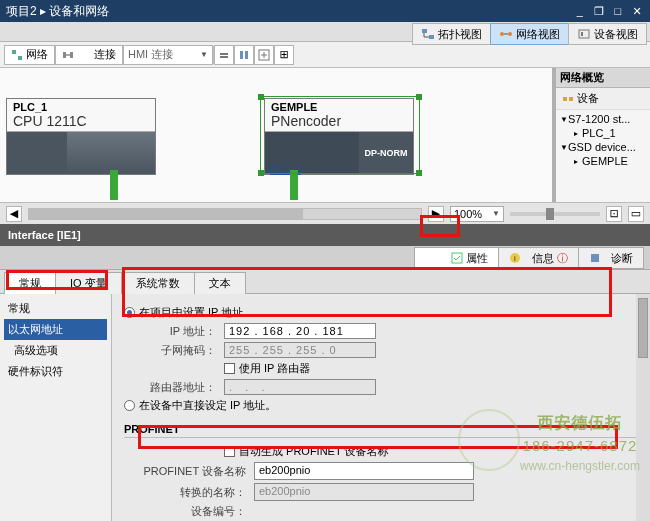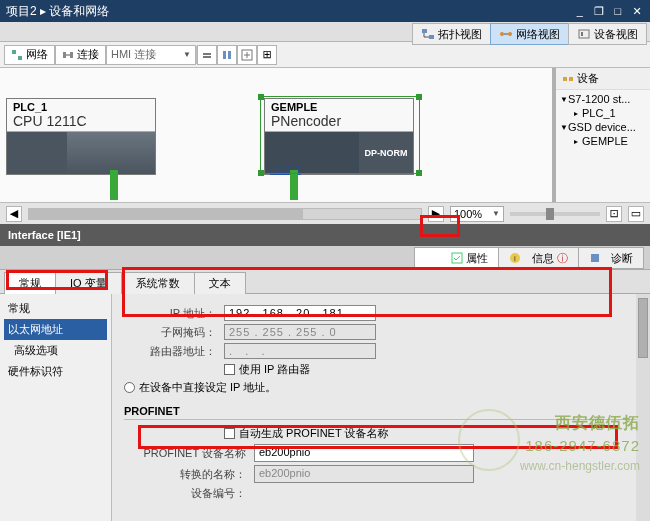--- a/index.html
+++ b/index.html
@@ -84,21 +84,21 @@
   .row .lbl { width: 100px; text-align: right; padding-right: 8px; color: #444; }
   .ipseg { display: inline-block; background: #fff; border: 1px solid #888; width: 152px; text-align: left; padding: 1px 4px; letter-spacing: 1px; }
   .ipseg.dis { background: #e4e4e4; color: #888; }
   .txtfield { width: 220px; background: #fff; border: 1px solid #888; padding: 1px 4px; height: 18px; }
   .txtfield.dis { background: #e4e4e4; color: #888; }
   .sectionhdr { font-weight: bold; border-bottom: 1px solid #bbb; margin-top: 10px; margin-bottom: 6px; padding-bottom: 2px; }
   .scrollv { position: absolute; right: 0; top: 0; bottom: 0; width: 14px; background: #dcdcdc; }
   .scrollv .th { position: absolute; left: 2px; right: 2px; top: 4px; height: 60px; background: #b0b0b0; border: 1px solid #999; }
 
   .redbox { position: absolute; border: 3px solid #e41313; pointer-events: none; }
-  .watermark { position: absolute; right: 10px; bottom: 46px; text-align: right; color: #8ba94a; opacity: 0.8; pointer-events: none; line-height: 1.5; }
+  .watermark { position: absolute; right: 10px; bottom: 46px; text-align: center; color: #8ba94a; opacity: 0.8; pointer-events: none; line-height: 1.5; }
   .watermark .l1 { font-size: 16px; font-weight: bold; letter-spacing: 1px; }
   .watermark .l2 { font-size: 15px; letter-spacing: 1px; }
   .watermark .l3 { font-size: 12px; color: #a9b88a; }
   .stamp { position: absolute; right: 130px; bottom: 50px; width: 62px; height: 62px; border: 2px solid #a9c77a; border-radius: 50%; opacity: 0.4; pointer-events: none; }
 </style>
 </head>
 <body>
 
 <div class="titlebar">
   <span class="title">项目2  ▸  设备和网络</span>
@@ -143,21 +143,21 @@
         <rect x="7" y="7" width="4" height="4" fill="#5a8"></rect>
       </svg>
     <span style="margin-left:3px">网络</span>
   </span>
   <span class="btn">
     <svg width="12" height="12">
         <rect x="1" y="3" width="3" height="6" fill="#888"></rect>
         <rect x="8" y="3" width="3" height="6" fill="#888"></rect>
         <path d="M4 6 H8" stroke="#555"></path>
       </svg>
-    <span style="margin-left:3px">连接</span>
+    <span style="margin-left:20px">连接</span>
   </span>
   <span class="dropdown">
     <span>HMI 连接</span>
     <span class="chev">▼</span>
   </span>
   <span class="sep"></span>
   <span class="icbtn">
       <svg width="12" height="12">
         <rect x="2" y="4" width="8" height="2" fill="#777"></rect>
         <rect x="2" y="7" width="8" height="2" fill="#777"></rect>
@@ -206,20 +206,21 @@
 
     <div class="greensel" style="left:260px;top:28px;width:160px;height:78px">
       <div class="h" style="left:-3px;top:-3px"></div>
         <div class="h" style="right:-3px;top:-3px"></div>
       <div class="h" style="left:-3px;bottom:-3px"></div>
         <div class="h" style="right:-3px;bottom:-3px"></div>
     </div>
   </div>
 
   <div class="rightpanel">
+    <div class="hdr">网络概览</div>
     <div class="subhdr">
       <svg width="12" height="12">
           <rect x="1" y="4" width="4" height="4" fill="#d9a43a"></rect>
           <rect x="7" y="4" width="4" height="4" fill="#d9a43a"></rect>
         </svg>
       <span style="margin-left:3px">设备</span>
     </div>
     <div class="tree">
       <div class="node">
           <span class="arrow">▼</span>
@@ -295,35 +296,39 @@
   <div class="propnav">
     <div class="navitem">常规</div>
     <div class="navitem sel">以太网地址</div>
     <div class="navitem" style="padding-left:10px">高级选项</div>
     <div class="navitem">硬件标识符</div>
   </div>
 
   <div class="propmain">
     <div class="proppad">
       <div class="row">
+        <span class="radio ck"></span>
+        <span>在项目中设置 IP 地址</span>
+      </div>
+      <div class="row">
         <span class="lbl">IP 地址：</span>
         <span class="ipseg">192 . 168 .  20  . 181</span>
       </div>
       <div class="row">
         <span class="lbl">子网掩码：</span>
         <span class="ipseg dis">255 . 255 . 255 .  0</span>
-      </div>
-      <div class="row">
-        <span class="lbl">路由器地址：</span>
-        <span class="ipseg dis"> . &nbsp; . &nbsp; . </span>
       </div>
       <div class="row">
         <span class="lbl"></span>
         <span class="cbox"></span>
         <span>使用 IP 路由器</span>
+      </div>
+      <div class="row">
+        <span class="lbl">路由器地址：</span>
+        <span class="ipseg dis"> . &nbsp; . &nbsp; . </span>
       </div>
       <div class="row">
         <span class="radio"></span>
         <span>在设备中直接设定 IP 地址。</span>
       </div>
 
       <div class="sectionhdr">PROFINET</div>
       <div class="row">
         <span class="lbl"></span>
         <span class="cbox"></span>

